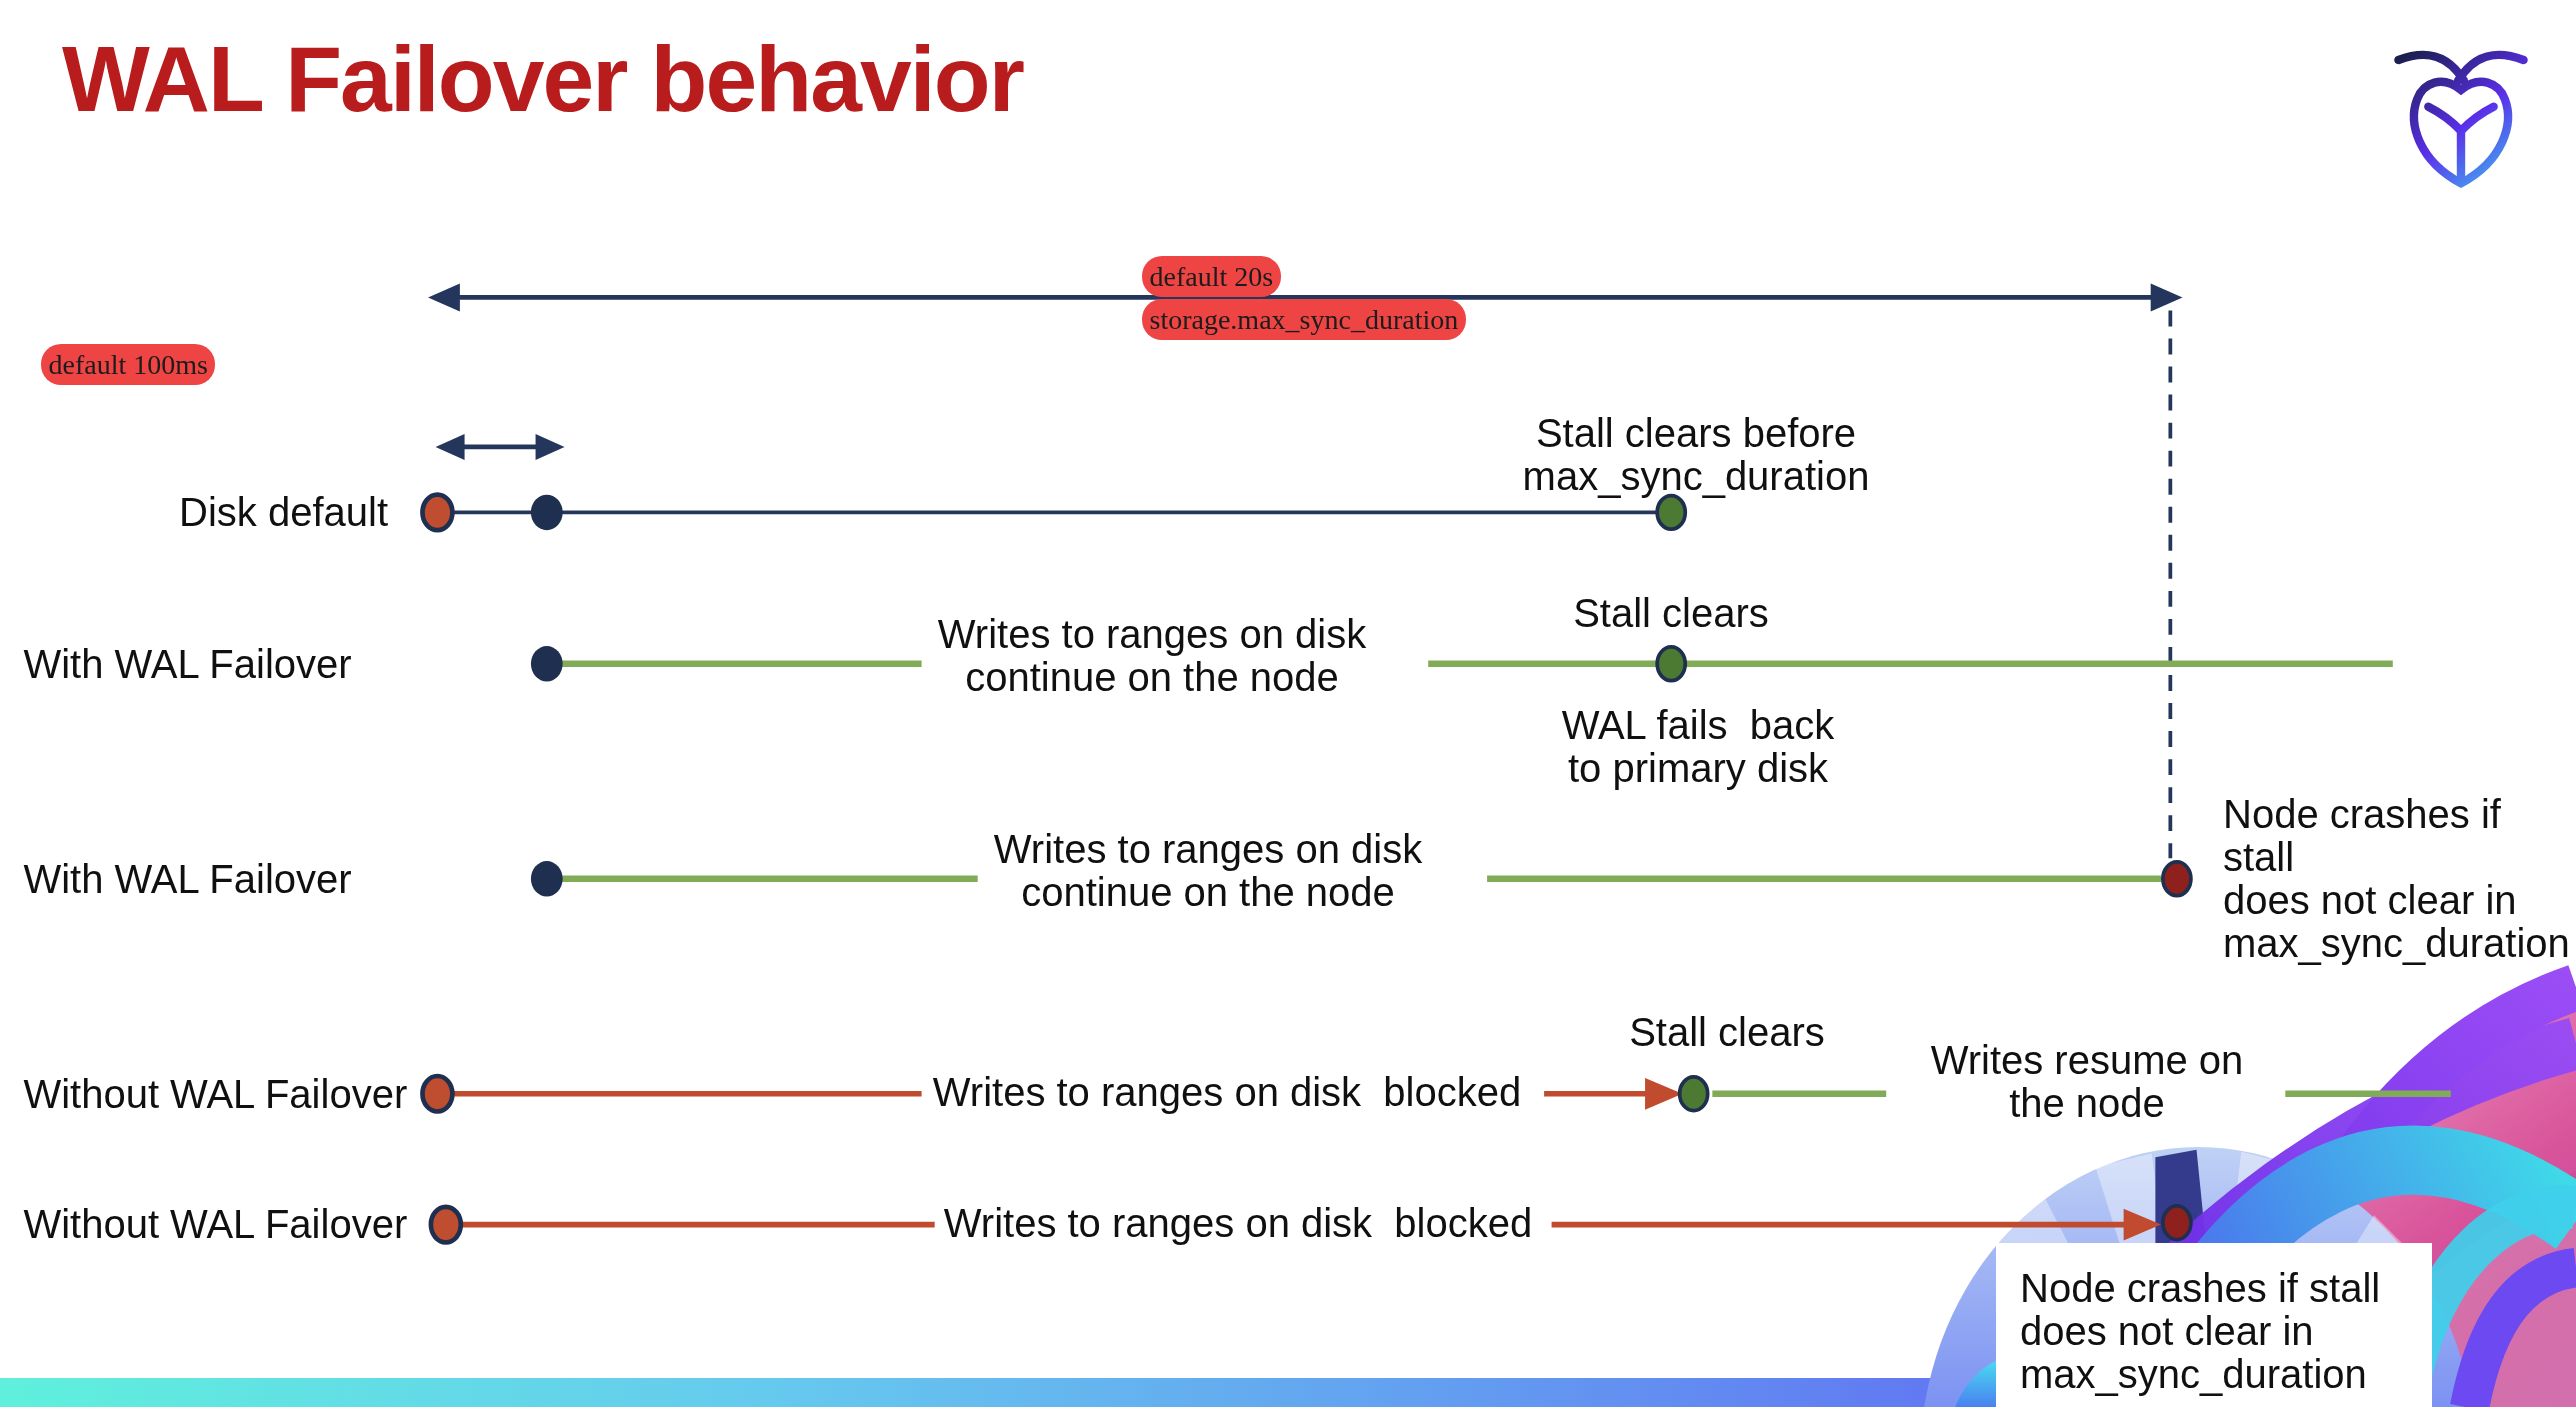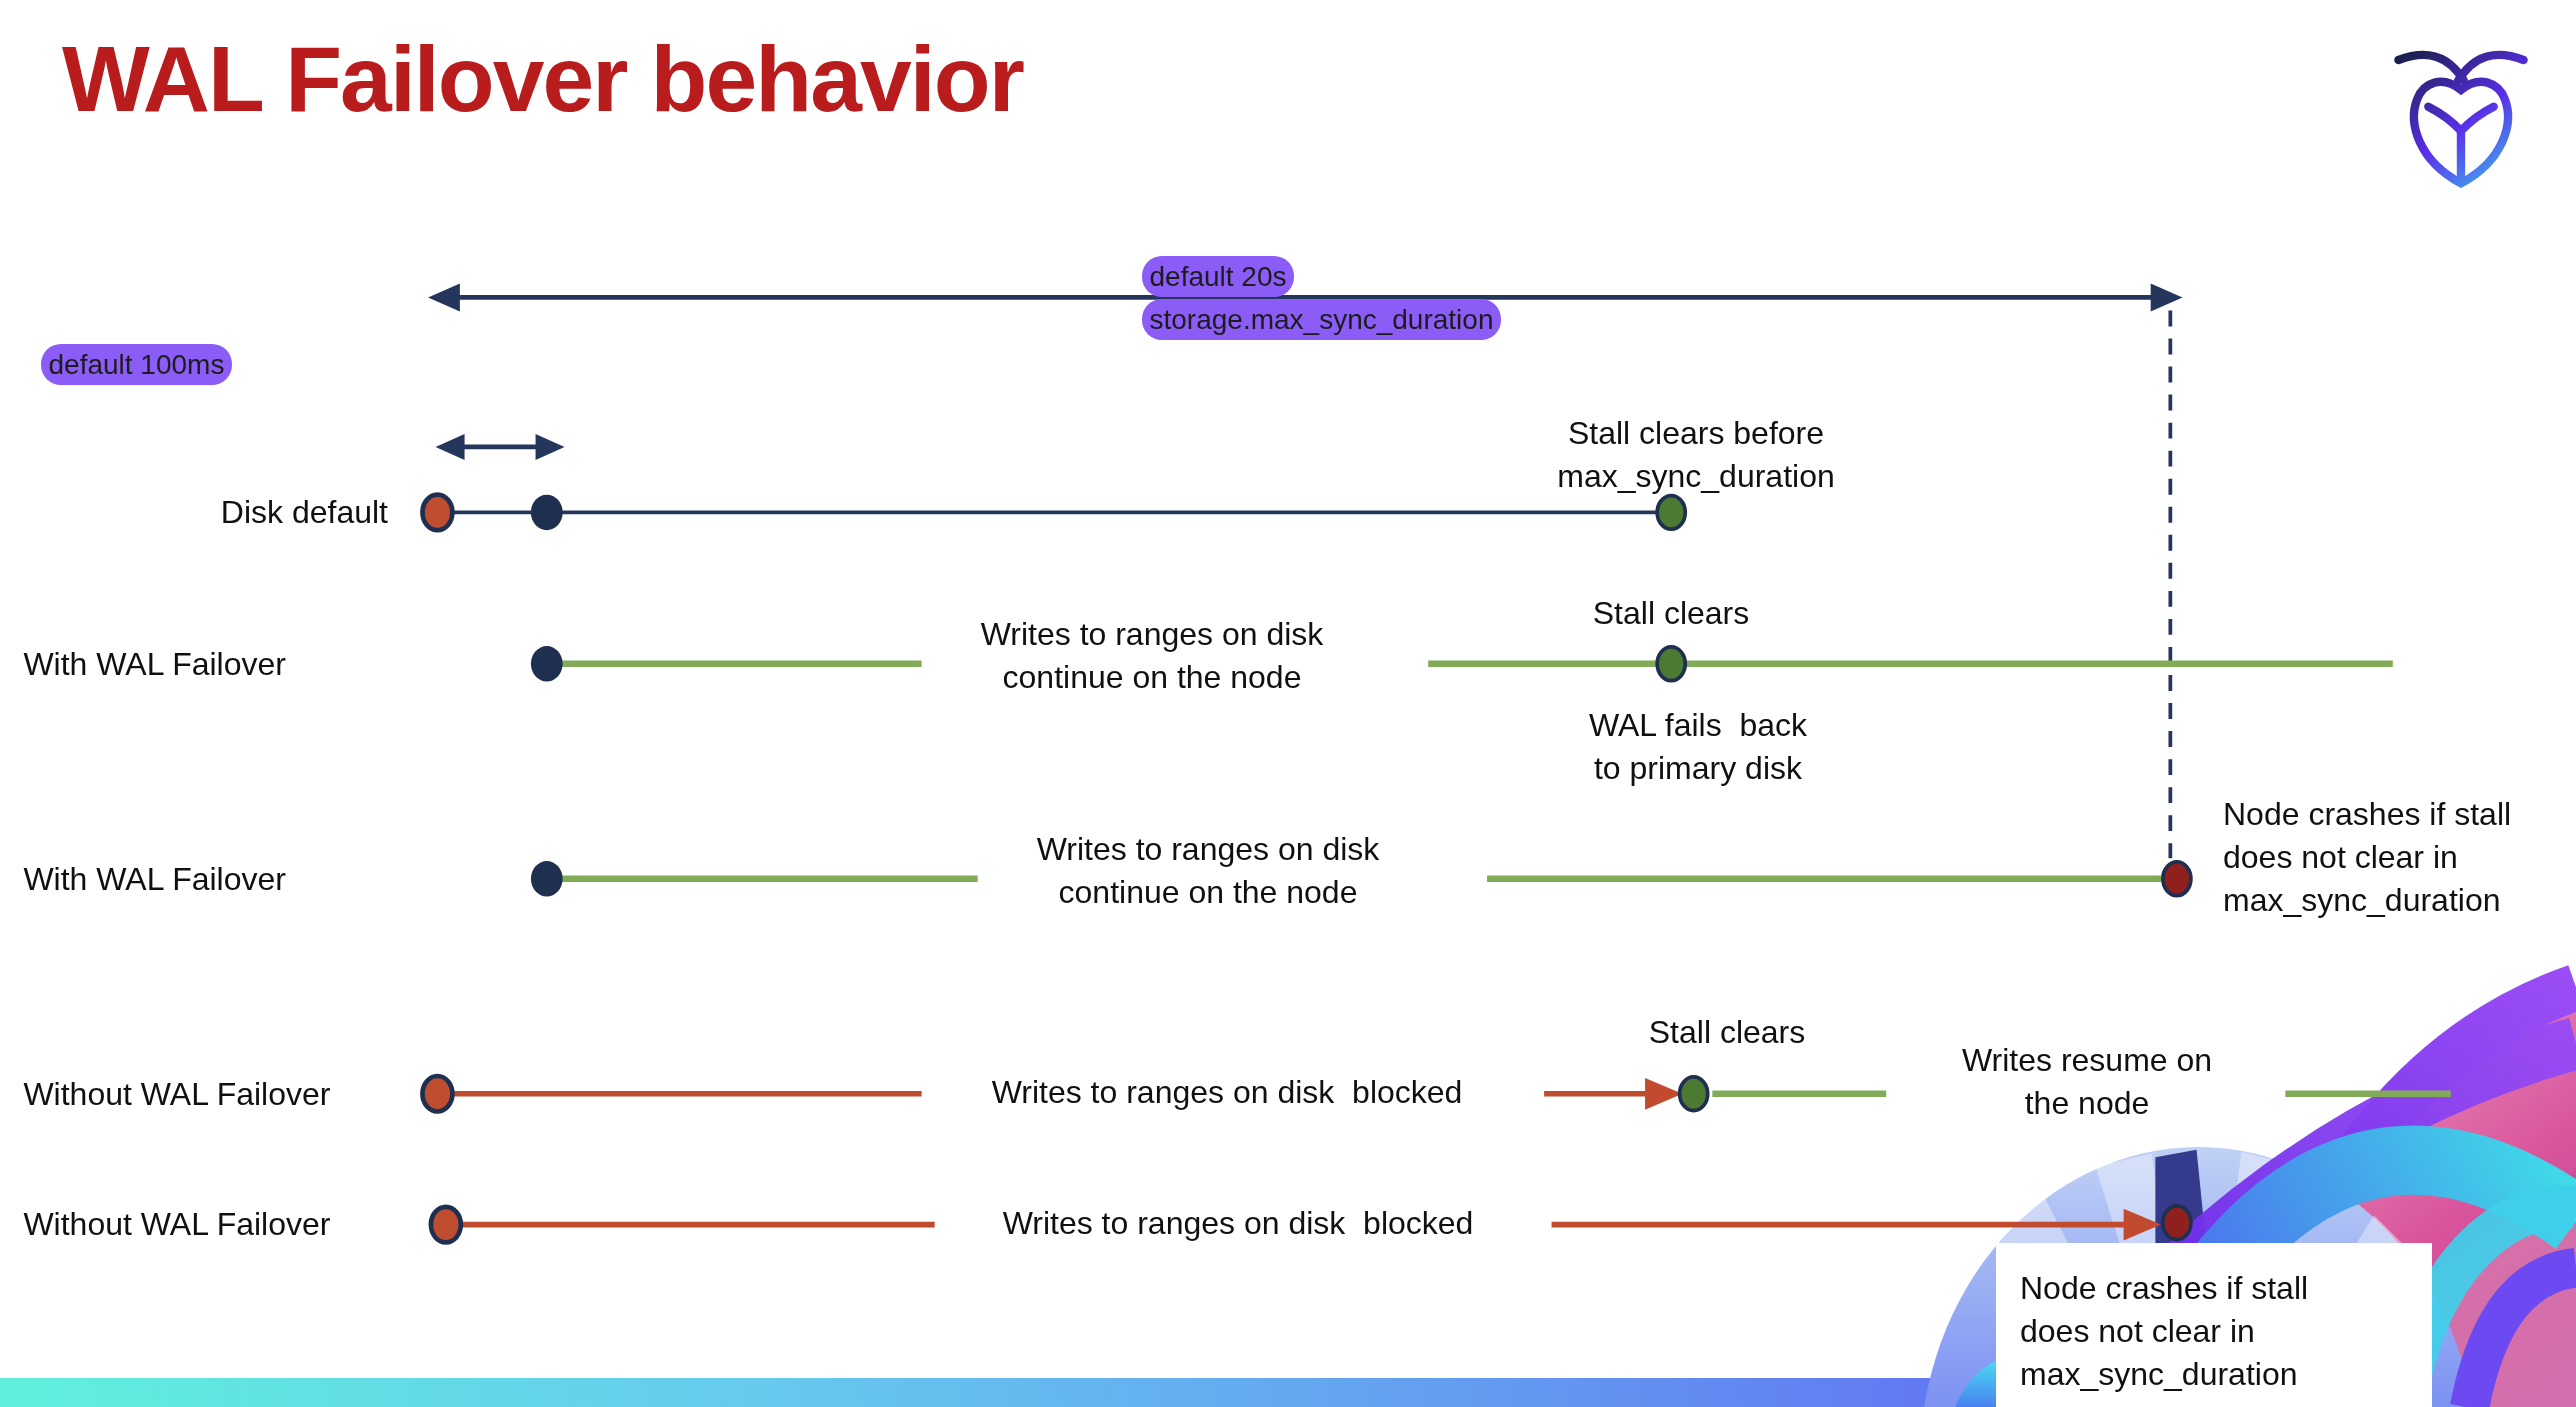--- a/index.html
+++ b/index.html
@@ -9,27 +9,27 @@
     position:relative;
   }
   .slide{position:absolute;inset:0;}
   
   .title{
     position:absolute;left:62px;top:26px;margin:0;
     font-size:93px;font-weight:bold;letter-spacing:-1.9px;color:#b91c1c;
   }
   
   .code{
-    position:absolute;font-family:Liberation Sans, sans-serif;
-    font-size:28px;line-height:37px;color:#1c1c1c;background:#8b5cf6;
+    position:absolute;font-family:Liberation Serif, serif;
+    font-size:28px;line-height:37px;color:#1c1c1c;background:#ef4444;
     padding:1.9px 7.5px;white-space:nowrap;border-radius:20px;
   }
   
   .t{
-    position:absolute;font-size:32px;line-height:43px;color:#101010;
+    position:absolute;font-size:40px;line-height:43px;color:#101010;
     white-space:pre-wrap;
   }
   .center{transform:translate(-50%,-50%);text-align:center;}
   .vcenter{transform:translateY(-50%);}
   .right{text-align:right;}
   
   .bottom-bar{
     position:absolute;left:0;top:1378px;width:2576px;height:30px;z-index:1;
     background:linear-gradient(90deg,#5FF0DC 0%,#66C9EE 30%,#63A0F0 55%,#6173F2 78%,#5C55EE 100%);
   }

